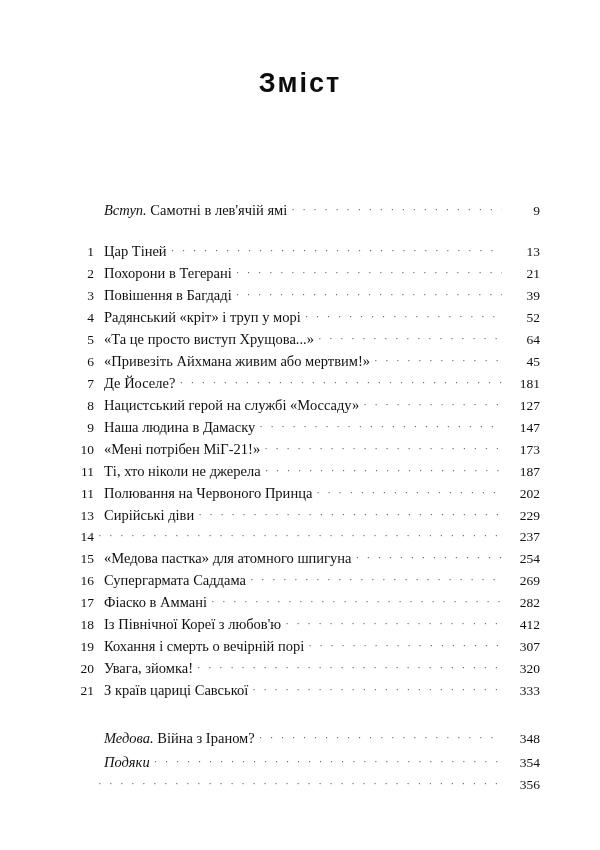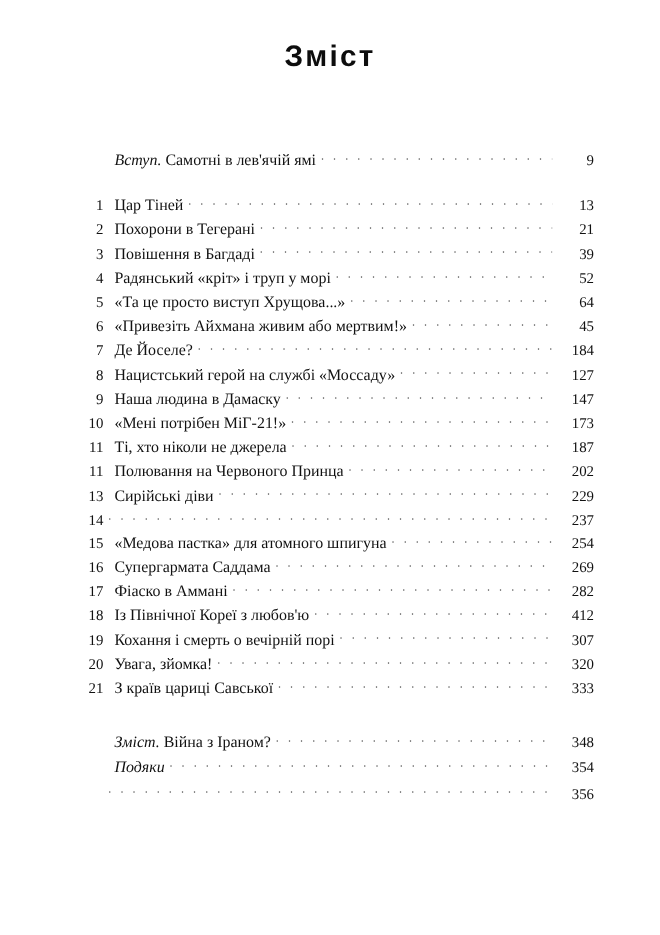--- a/index.html
+++ b/index.html
@@ -19,25 +19,25 @@
     width: 600px;
     height: 850px;
     box-sizing: border-box;
   }
   .title {
     text-align: center;
     font-family: "Liberation Sans", sans-serif;
     font-weight: bold;
     font-size: 27px;
     letter-spacing: 2px;
-    margin-top: 36px;
+    margin-top: 68px;
     color: #0d0d0d;
   }
   .toc {
-    margin-top: 72px;
+    margin-top: 104px;
     padding-left: 60px;
     padding-right: 60px;
   }
   .row {
     display: flex;
     align-items: baseline;
     font-size: 14.5px;
     line-height: 1.0;
     margin-bottom: 7.5px;
   }
@@ -150,21 +150,21 @@
         <span class="num">6</span>
         <span class="label">«Привезіть Айхмана живим або мертвим!»</span>
         <span class="dots">· · · · · · · · · · · · · · · · · · · · · · · · · · · · · · · · · · · · · · · · · · · · · · · · · · · · · · · · · · · · · · · · · · · · · · · · · · · · · · · · · · · · · ·</span>
         <span class="pg">45</span>
       </div>
 
       <div class="row">
         <span class="num">7</span>
         <span class="label">Де Йоселе?</span>
         <span class="dots">· · · · · · · · · · · · · · · · · · · · · · · · · · · · · · · · · · · · · · · · · · · · · · · · · · · · · · · · · · · · · · · · · · · · · · · · · · · · · · · · · · · · · ·</span>
-        <span class="pg">184</span>
+        <span class="pg">181</span>
       </div>
 
       <div class="row">
         <span class="num">8</span>
         <span class="label">Нацистський герой на службі «Моссаду»</span>
         <span class="dots">· · · · · · · · · · · · · · · · · · · · · · · · · · · · · · · · · · · · · · · · · · · · · · · · · · · · · · · · · · · · · · · · · · · · · · · · · · · · · · · · · · · · · ·</span>
         <span class="pg">127</span>
       </div>
 
       <div class="row">
@@ -256,21 +256,21 @@
         <span class="dots">· · · · · · · · · · · · · · · · · · · · · · · · · · · · · · · · · · · · · · · · · · · · · · · · · · · · · · · · · · · · · · · · · · · · · · · · · · · · · · · · · · · · · ·</span>
         <span class="pg">333</span>
       </div>
 
     </div>
 
     <div class="back-block">
 
       <div class="row back">
         <span class="num"></span>
-        <span class="label"><i class="ital">Зміст.</i><span> Війна з Іраном?</span></span>
+        <span class="label"><i class="ital">Медова.</i><span> Війна з Іраном?</span></span>
         <span class="dots">· · · · · · · · · · · · · · · · · · · · · · · · · · · · · · · · · · · · · · · · · · · · · · · · · · · · · · · · · · · · · · · · · · · · · · · · · · · · · · · · · · · · · ·</span>
         <span class="pg">348</span>
       </div>
 
       <div class="row back">
         <span class="num"></span>
         <span class="label"><i class="ital">Подяки</i><span></span></span>
         <span class="dots">· · · · · · · · · · · · · · · · · · · · · · · · · · · · · · · · · · · · · · · · · · · · · · · · · · · · · · · · · · · · · · · · · · · · · · · · · · · · · · · · · · · · · ·</span>
         <span class="pg">354</span>
       </div>

